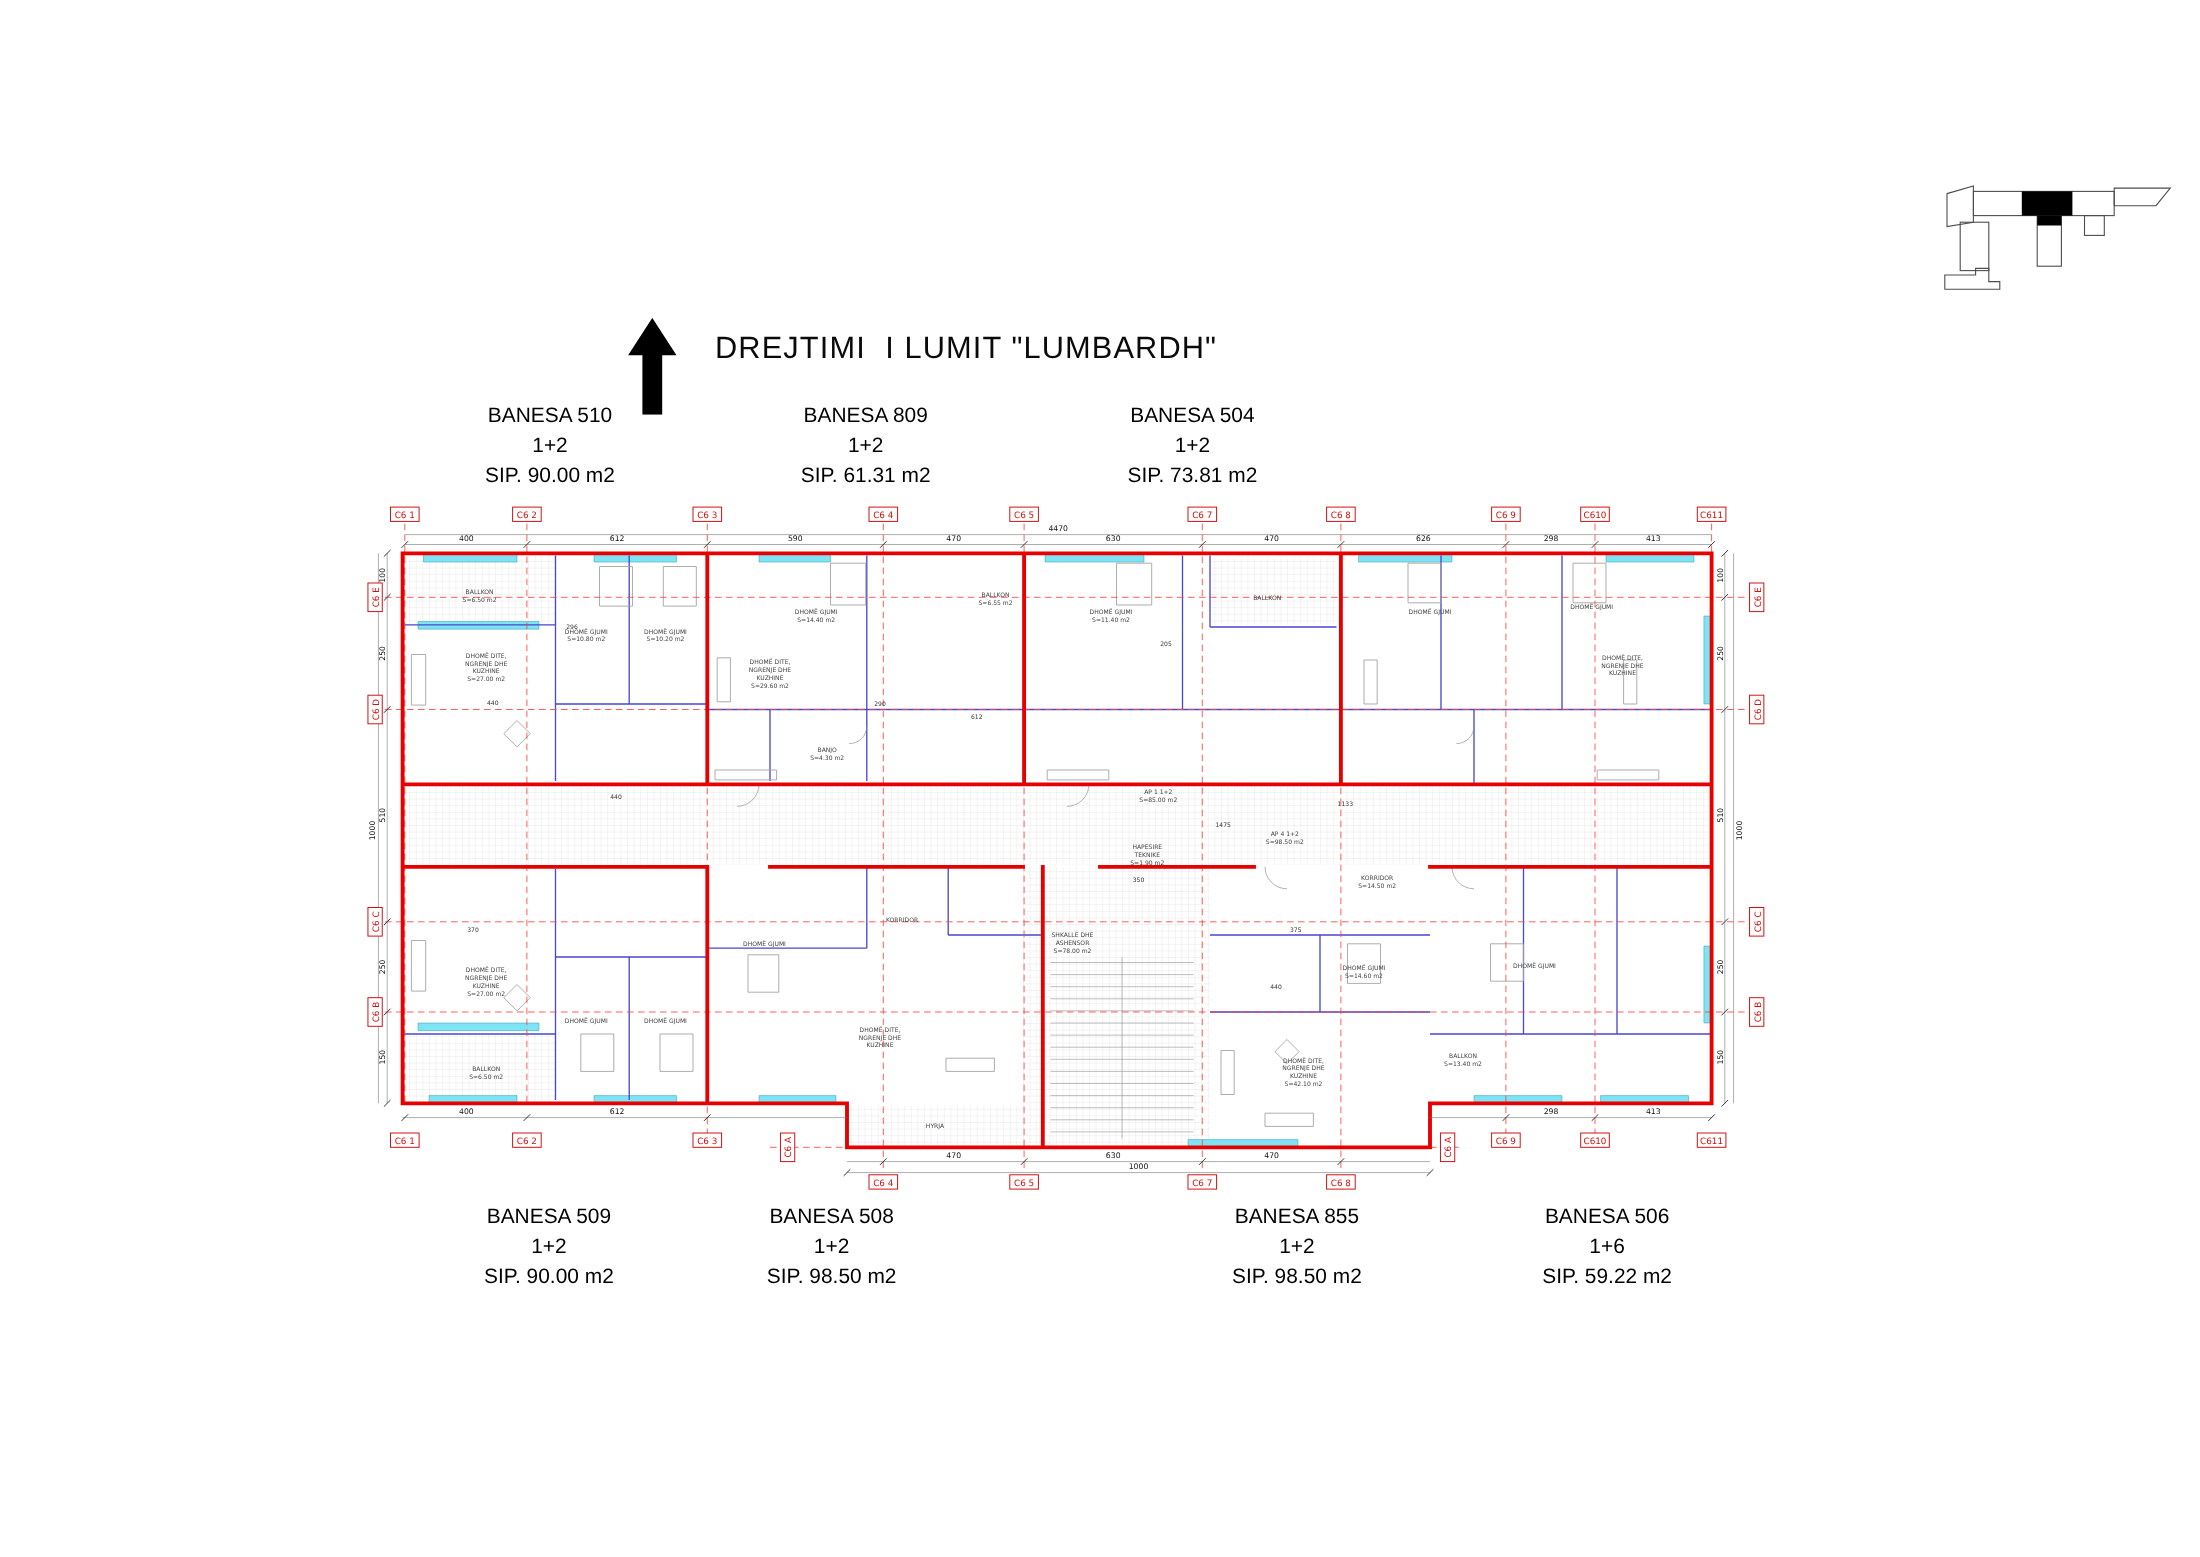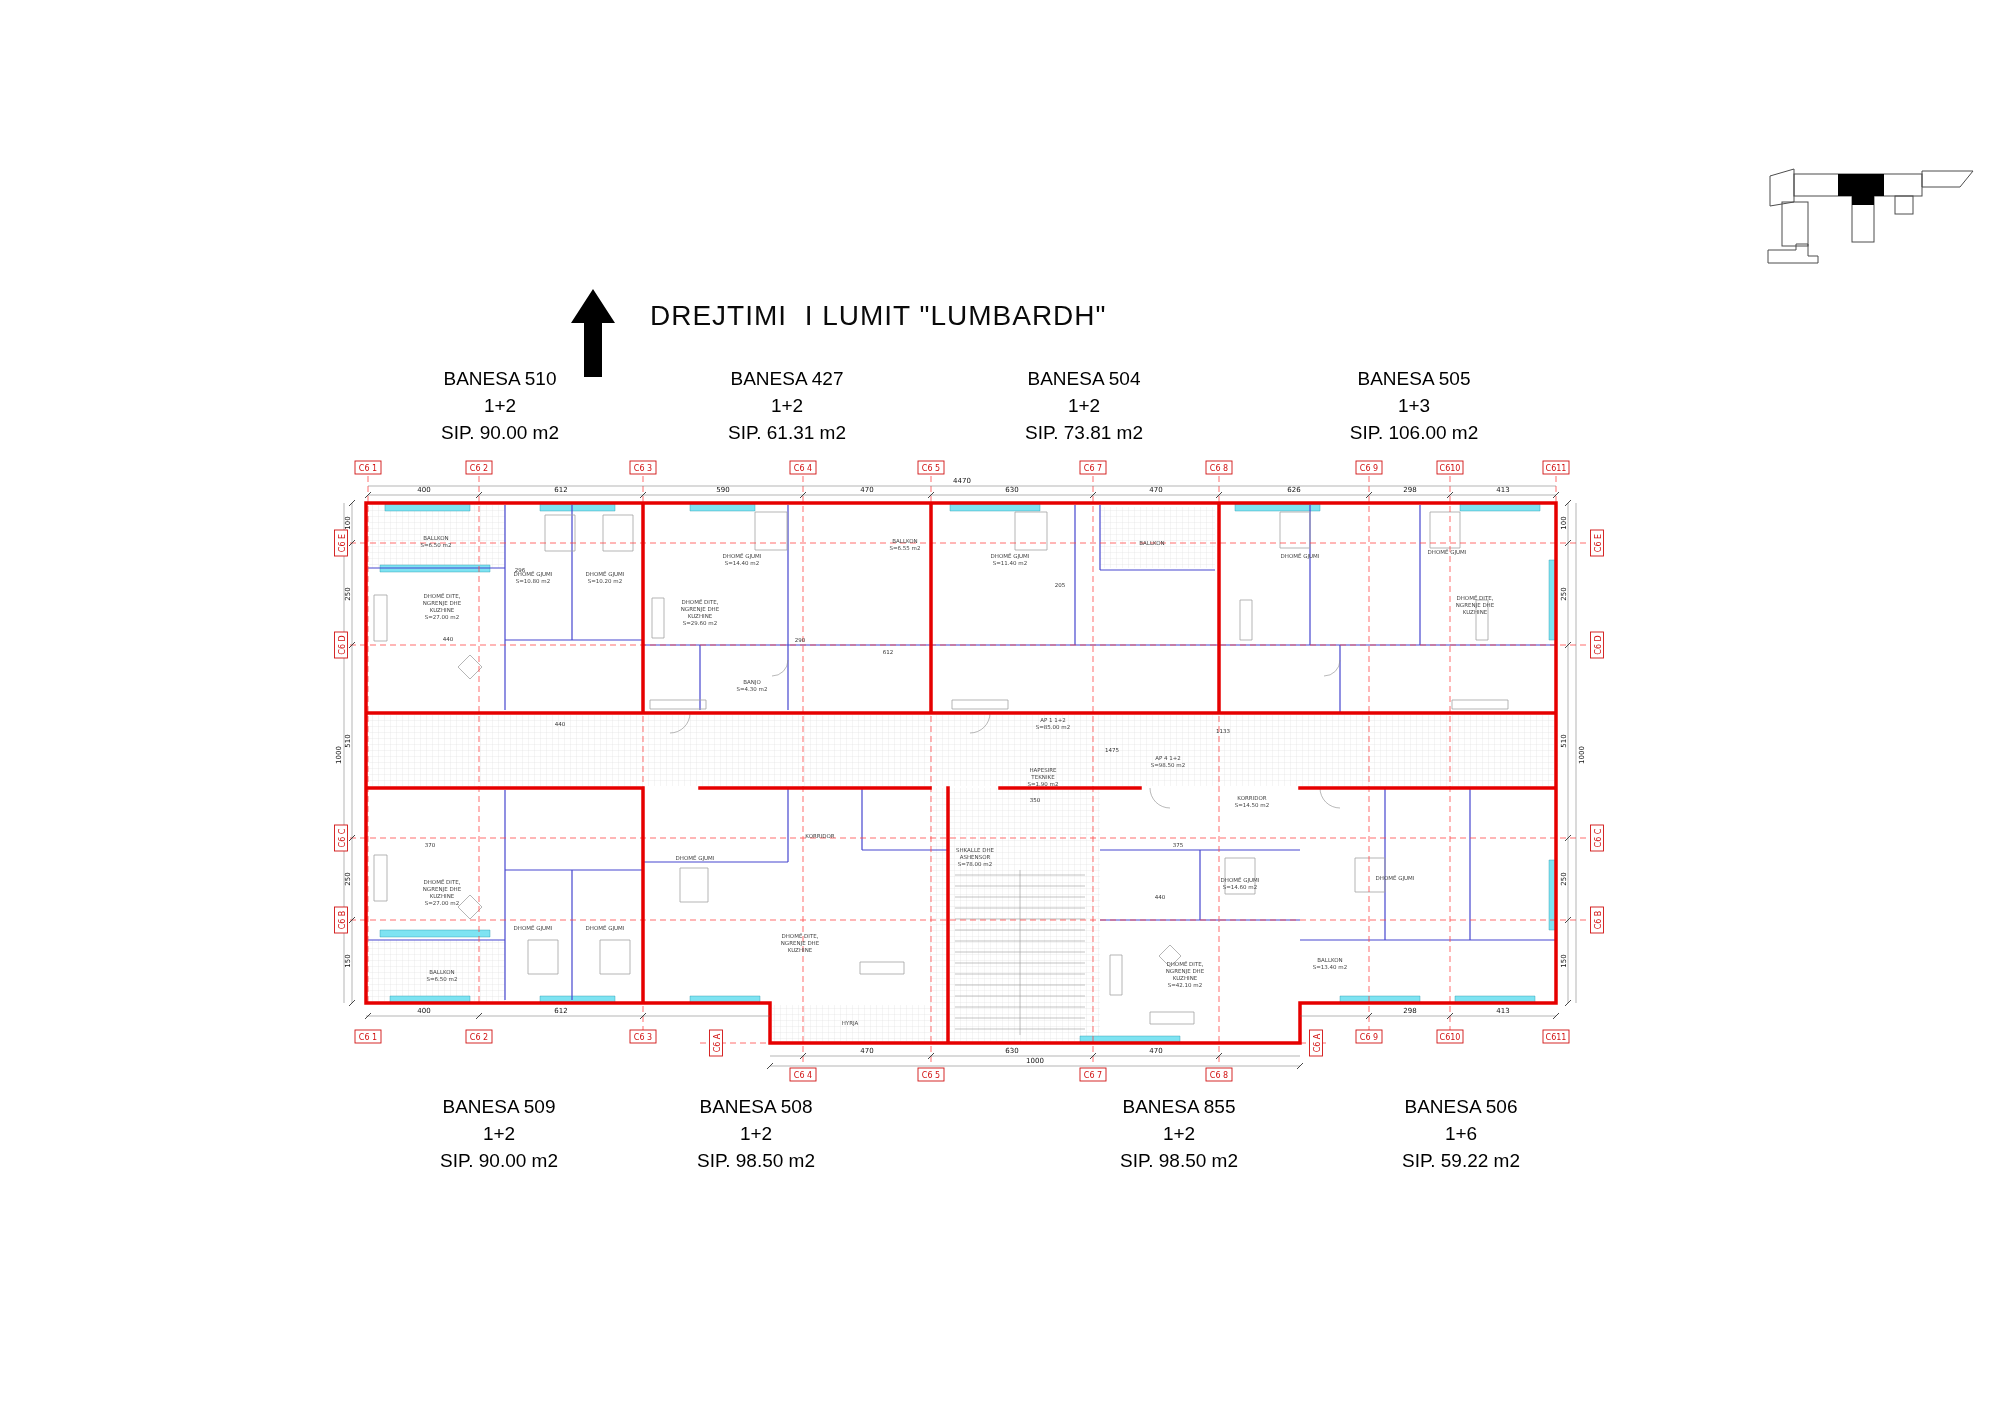--- a/index.html
+++ b/index.html
@@ -53,33 +53,28 @@
     <rect x="78" y="14" width="46" height="22" fill="#000"></rect>
     <rect x="92" y="36" width="22" height="9" fill="#000"></rect>
   </svg>
 
   <div class="ulabel" style="left:380px;top:366px">
     <div>BANESA 510</div>
     <div>1+2</div>
     <div>SIP. 90.00 m2</div>
   </div>
   <div class="ulabel" style="left:667px;top:366px">
-    <div>BANESA 427</div>
+    <div>BANESA 809</div>
     <div>1+2</div>
     <div>SIP. 61.31 m2</div>
   </div>
   <div class="ulabel" style="left:964px;top:366px">
     <div>BANESA 504</div>
     <div>1+2</div>
     <div>SIP. 73.81 m2</div>
-  </div>
-  <div class="ulabel" style="left:1294px;top:366px">
-    <div>BANESA 505</div>
-    <div>1+3</div>
-    <div>SIP. 106.00 m2</div>
   </div>
 
   <div class="ulabel" style="left:379px;top:1094px">
     <div>BANESA 509</div>
     <div>1+2</div>
     <div>SIP. 90.00 m2</div>
   </div>
   <div class="ulabel" style="left:636px;top:1094px">
     <div>BANESA 508</div>
     <div>1+2</div>

